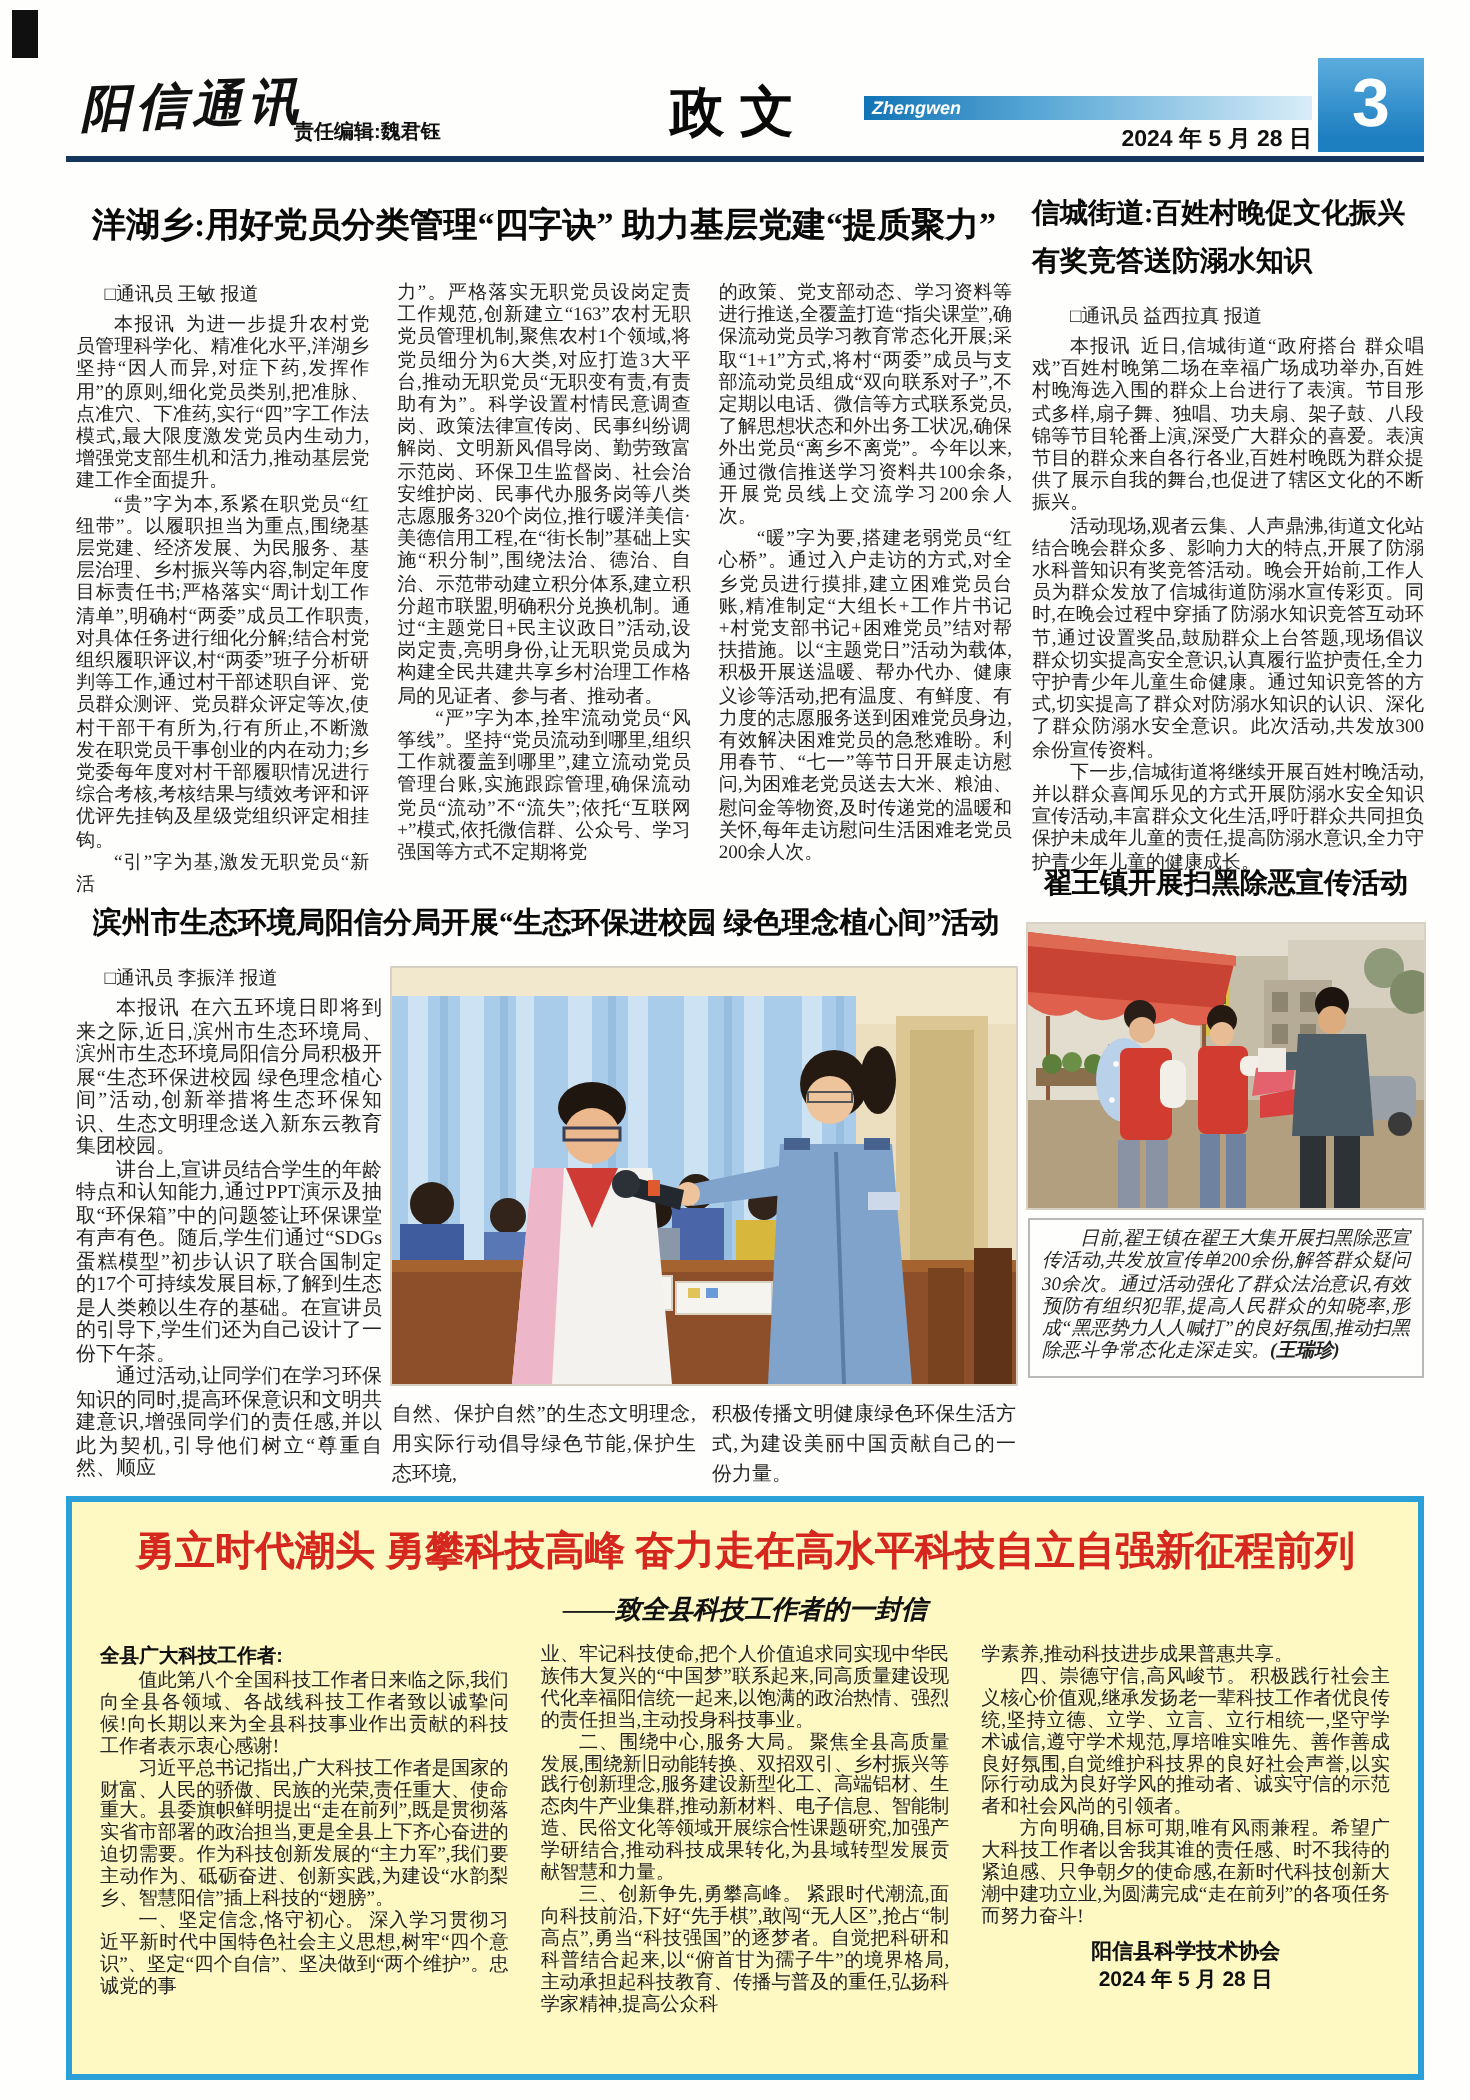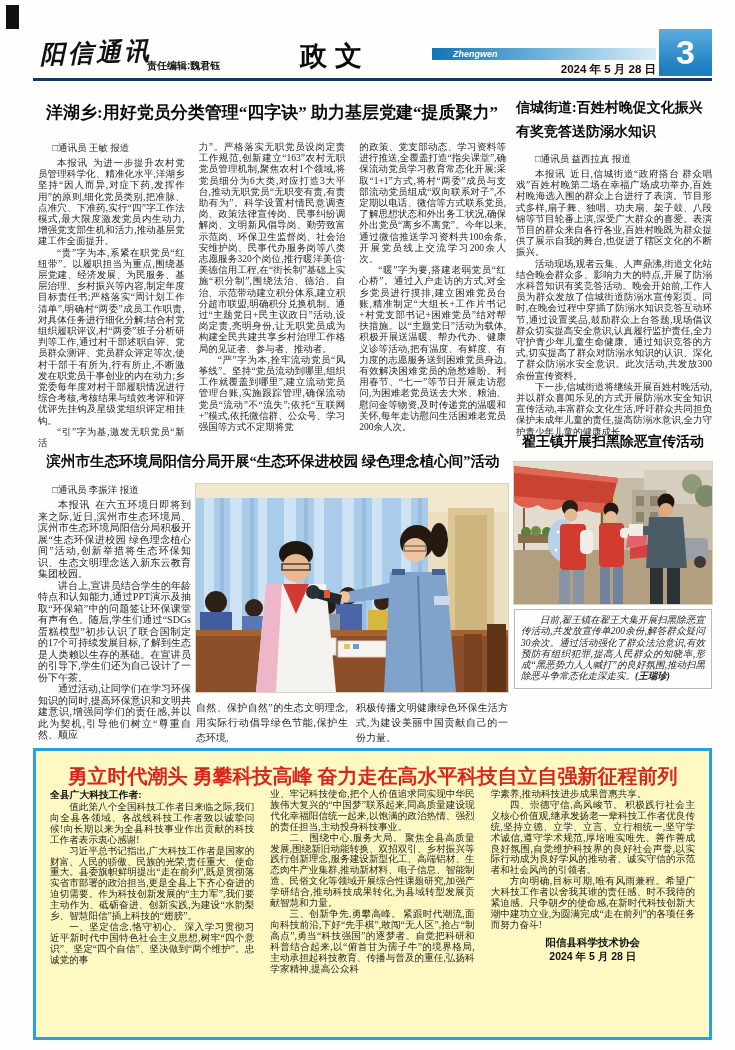--- a/index.html
+++ b/index.html
@@ -6,25 +6,25 @@
   html,body{width:735px;height:1050px}
   body{background:#ffffff;font-family:"Liberation Serif","DejaVu Serif",serif;color:#1c1c1c;position:relative;overflow:hidden}
   .page{position:absolute;inset:0;background:#fefefc}
 
   
   .reg-mark{position:absolute;left:6px;top:5px;width:13px;height:24px;background:#101010}
   .masthead{position:absolute;left:40px;top:36px;font-size:25px;font-weight:bold;font-style:italic;
     font-family:"DejaVu Serif",serif;letter-spacing:3px;transform:rotate(-2deg);color:#111}
   .editor{position:absolute;left:147px;top:59px;font-size:10px;font-weight:bold;
     font-family:"Liberation Sans","DejaVu Sans",sans-serif;color:#111}
-  .section-title{position:absolute;left:300px;top:38px;width:140px;text-align:left;font-size:27px;
+  .section-title{position:absolute;left:300px;top:38px;width:140px;text-align:center;font-size:27px;
     font-weight:900;font-family:"Liberation Sans","DejaVu Sans",sans-serif;letter-spacing:8px;color:#090909}
   .pinyin-band{position:absolute;left:432px;top:48px;width:224px;height:12px;
     background:linear-gradient(90deg,#1274b6 0%,#5aa8d6 40%,#d9edf8 100%);
-    color:#fff;font:italic bold 9px "Liberation Sans","DejaVu Sans",sans-serif;line-height:12px;padding-left:21px}
+    color:#fff;font:italic bold 9px "Liberation Sans","DejaVu Sans",sans-serif;line-height:12px;padding-left:4px}
   .date{position:absolute;left:480px;top:62px;width:176px;text-align:right;font-size:11.5px;font-weight:bold;
     font-family:"Liberation Sans","DejaVu Sans",sans-serif;color:#111}
   .pagenum{position:absolute;left:659px;top:29px;width:53px;height:47px;
     background:linear-gradient(180deg,#5cadde 0%,#1d7ec0 85%);color:#fff;
     font:bold 34px/47px "Liberation Sans","DejaVu Sans",sans-serif;text-align:center}
   .header-rule{position:absolute;left:33px;top:78px;width:679px;height:3px;background:#15375e}
 
   
   .para{font-size:9.5px;line-height:11.2px;text-align:justify;text-justify:inter-character;
     word-break:break-all;text-indent:2em;color:#242424}
@@ -314,20 +314,21 @@
       </g>
     </svg>
 
     <div class="a4-caption">
       <span>日前,翟王镇在翟王大集开展扫黑除恶宣传活动,共发放宣传单200余份,解答群众疑问30余次。通过活动强化了群众法治意识,有效预防有组织犯罪,提高人民群众的知晓率,形成“黑恶势力人人喊打”的良好氛围,推动扫黑除恶斗争常态化走深走实。</span><span class="cap-author">(王瑞珍)</span>
     </div>
   </article>
 
   <article class="a5">
     <h1 class="a5-title">勇立时代潮头 勇攀科技高峰 奋力走在高水平科技自立自强新征程前列</h1>
+    <div class="a5-subtitle">——致全县科技工作者的一封信</div>
     <div class="cols a5-cols">
       <div class="col">
         <p class="salutation">全县广大科技工作者:</p>
         <div>
             <p class="para">值此第八个全国科技工作者日来临之际,我们向全县各领域、各战线科技工作者致以诚挚问候!向长期以来为全县科技事业作出贡献的科技工作者表示衷心感谢!</p>
             <p class="para">习近平总书记指出,广大科技工作者是国家的财富、人民的骄傲、民族的光荣,责任重大、使命重大。县委旗帜鲜明提出“走在前列”,既是贯彻落实省市部署的政治担当,更是全县上下齐心奋进的迫切需要。作为科技创新发展的“主力军”,我们要主动作为、砥砺奋进、创新实践,为建设“水韵梨乡、智慧阳信”插上科技的“翅膀”。</p>
             <p class="para"><span class="lead">一、坚定信念,恪守初心。</span>深入学习贯彻习近平新时代中国特色社会主义思想,树牢“四个意识”、坚定“四个自信”、坚决做到“两个维护”。忠诚党的事</p>
           </div>
       </div>
       <div class="col">

